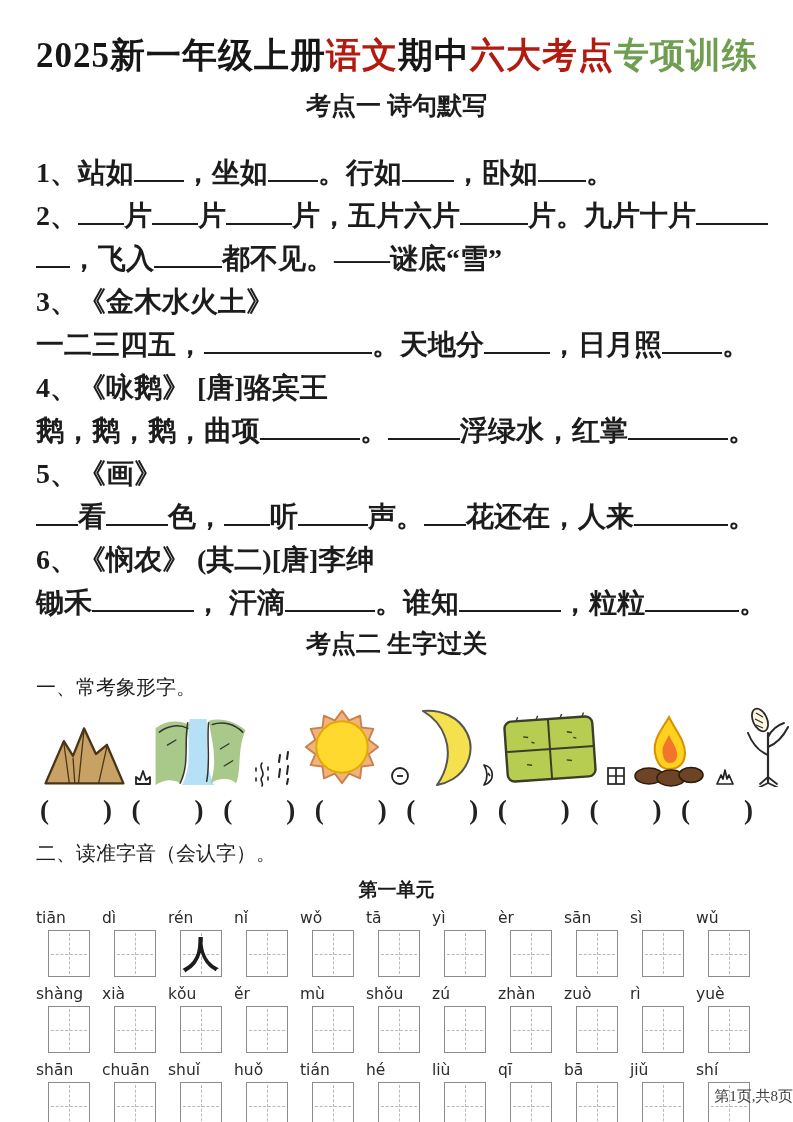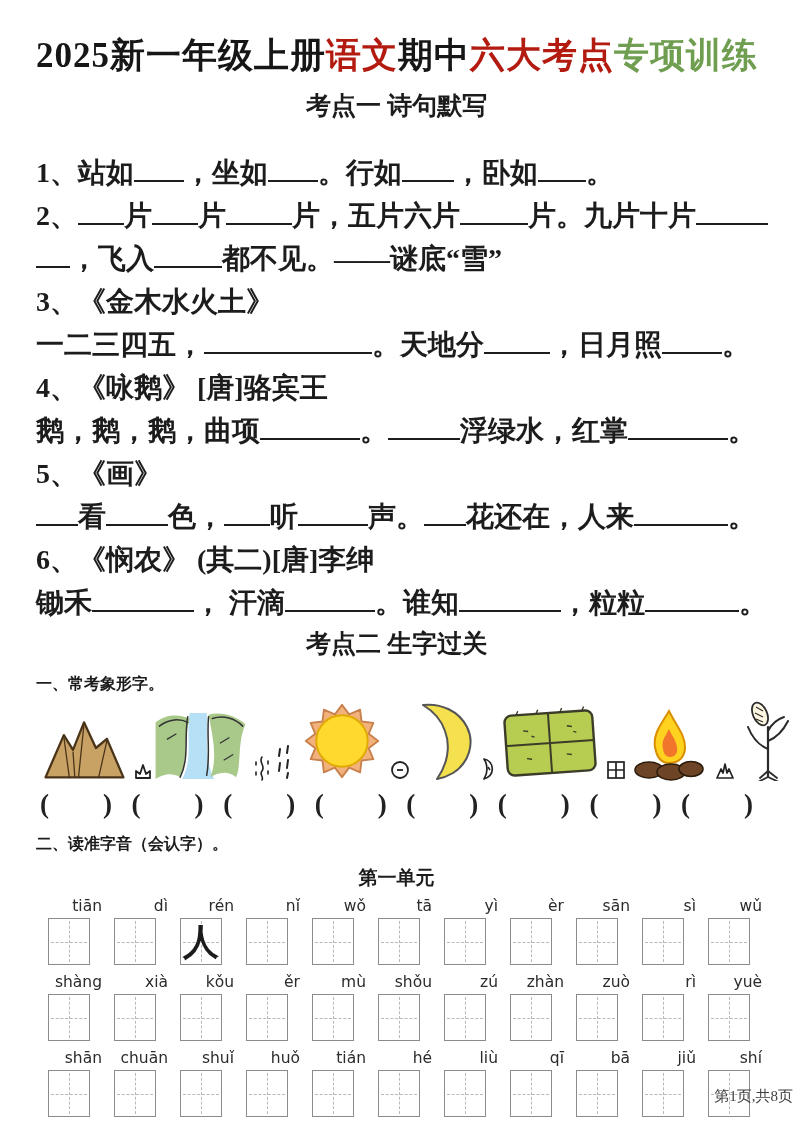--- a/index.html
+++ b/index.html
@@ -16,36 +16,36 @@
   }
   .sec-heading{
     text-align:center;font-size:25px;font-weight:800;margin:8px 0 14px 0;
   }
   .qwrap{font-size:28px;font-weight:700;margin-top:32px;}
   .qline{height:26px;margin-bottom:17px;white-space:nowrap;}
   .blank{
     display:inline-block;height:0.82em;
     border-bottom:2px solid #1d1d1d;
   }
-  .part-label{font-size:16px;font-weight:700;margin:14px 0 6px 0;}
+  .part-label{font-size:20px;font-weight:400;margin:14px 0 6px 0;}
   .picto-row{
     display:flex;align-items:flex-end;justify-content:space-between;
     height:78px;margin:8px 2px 4px 2px;
   }
   .picto-item{display:flex;align-items:flex-end;gap:3px;}
   .paren-row{
     display:flex;justify-content:space-between;
     margin:8px 4px 2px 4px;font-size:27px;font-weight:600;color:#222;
   }
   .paren-pair{width:72px;display:flex;justify-content:space-between;}
   .unit-heading{text-align:center;font-size:19px;font-weight:700;margin:10px 0 6px 0;
     font-family:"Liberation Sans","DejaVu Sans",sans-serif;}
   .grid{width:726px;margin:0 auto;}
   .py-row{display:grid;grid-template-columns:repeat(11,1fr);margin-bottom:2px;}
-  .py-cell{text-align:right;font-family:"DejaVu Sans","Liberation Sans",sans-serif;
+  .py-cell{text-align:left;font-family:"DejaVu Sans","Liberation Sans",sans-serif;
     font-size:15.5px;color:#2b2b2b;}
   .box-row{display:grid;grid-template-columns:repeat(11,1fr);margin:3px 0 8px 0;}
   .box-cell{display:flex;justify-content:center;}
   .tzg{
     width:42px;height:47px;border:1.4px solid #8b8b8b;background:#fff;
     position:relative;box-sizing:border-box;
   }
   .tzg::before{
     content:'';position:absolute;top:2px;bottom:2px;left:50%;
     border-left:1.6px dashed #b9b9b9;

